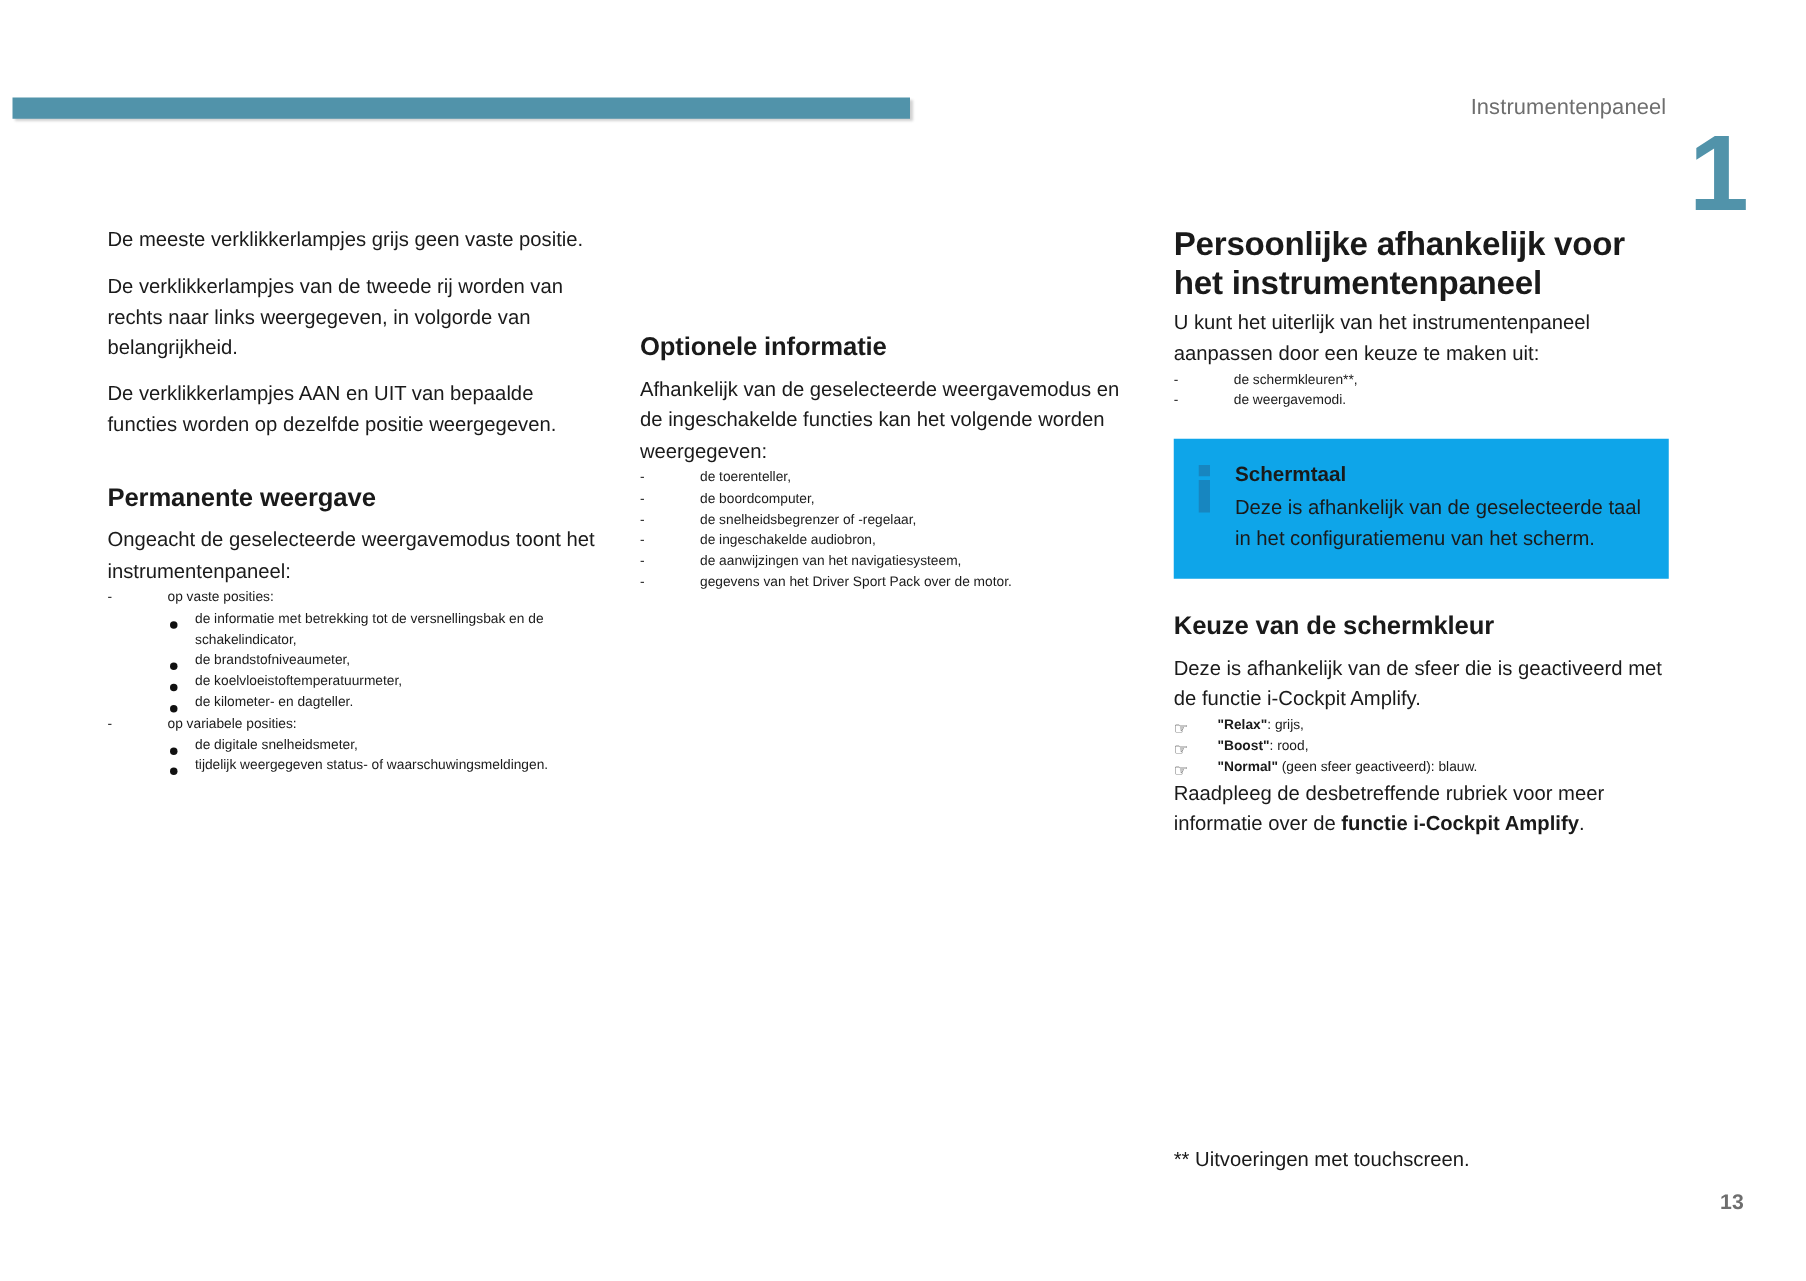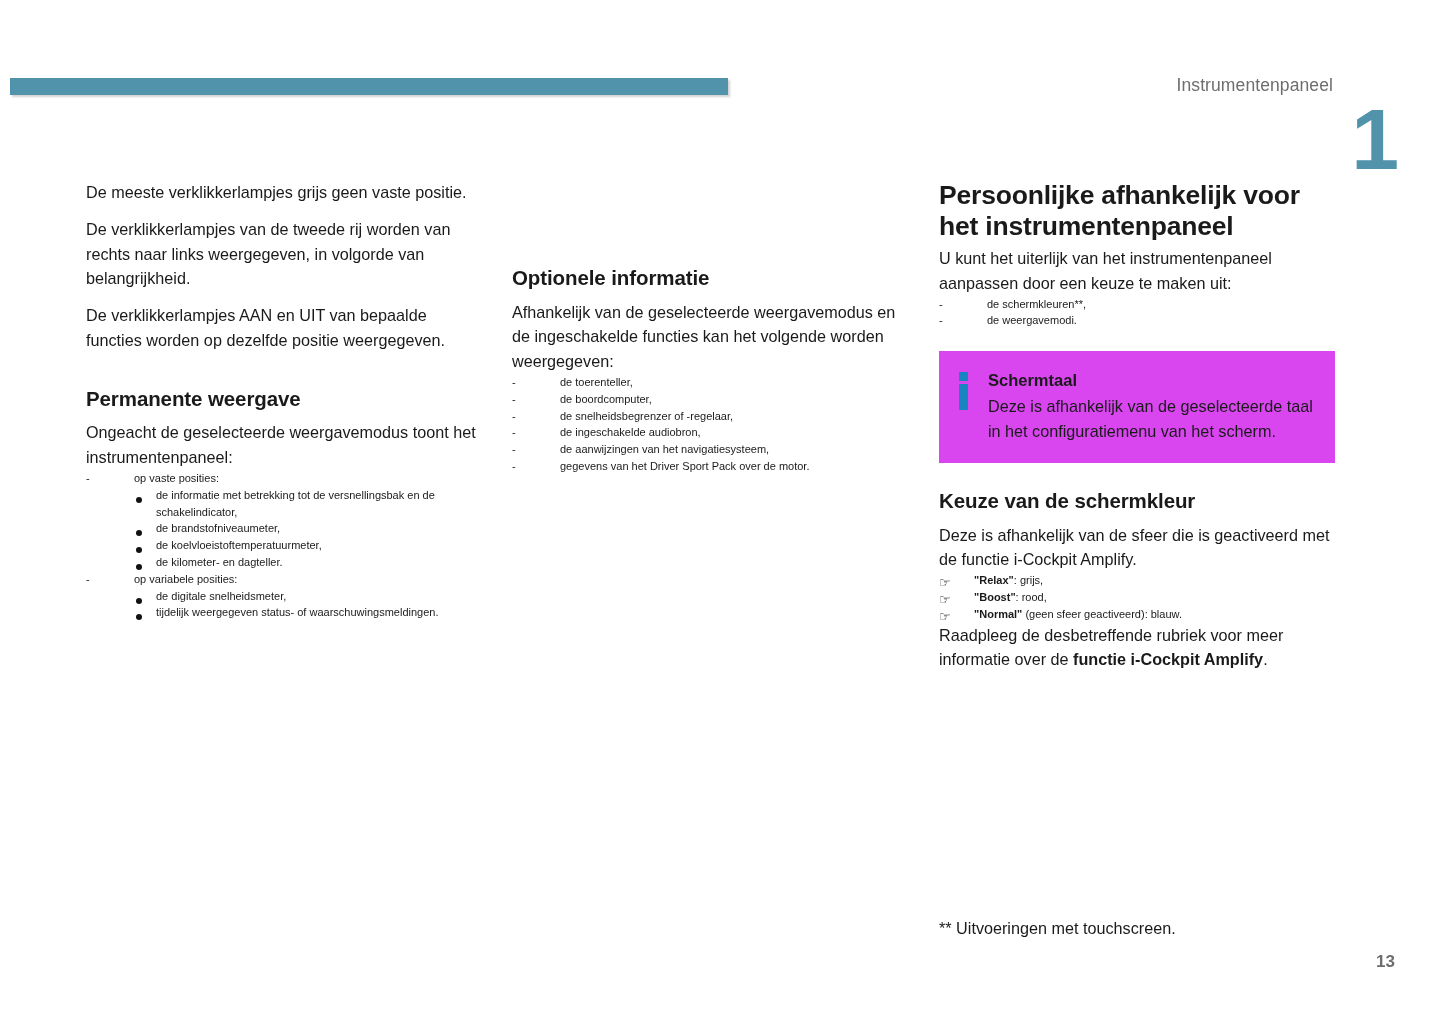--- a/index.html
+++ b/index.html
@@ -127,21 +127,21 @@
     left: 0;
     top: 1px;
     font-size: 13px;
     color: #222;
   }
 
   b, .b { font-weight: bold; }
 
   
   .infobox {
-    background: #d946ef;
+    background: #0ea5e9;
     margin-top: 22px;
     padding: 18px 20px 20px 20px;
     display: flex;
     gap: 18px;
     width: 356px;
     box-sizing: content-box;
   }
   .info-icon {
     flex: 0 0 auto;
     width: 11px;

